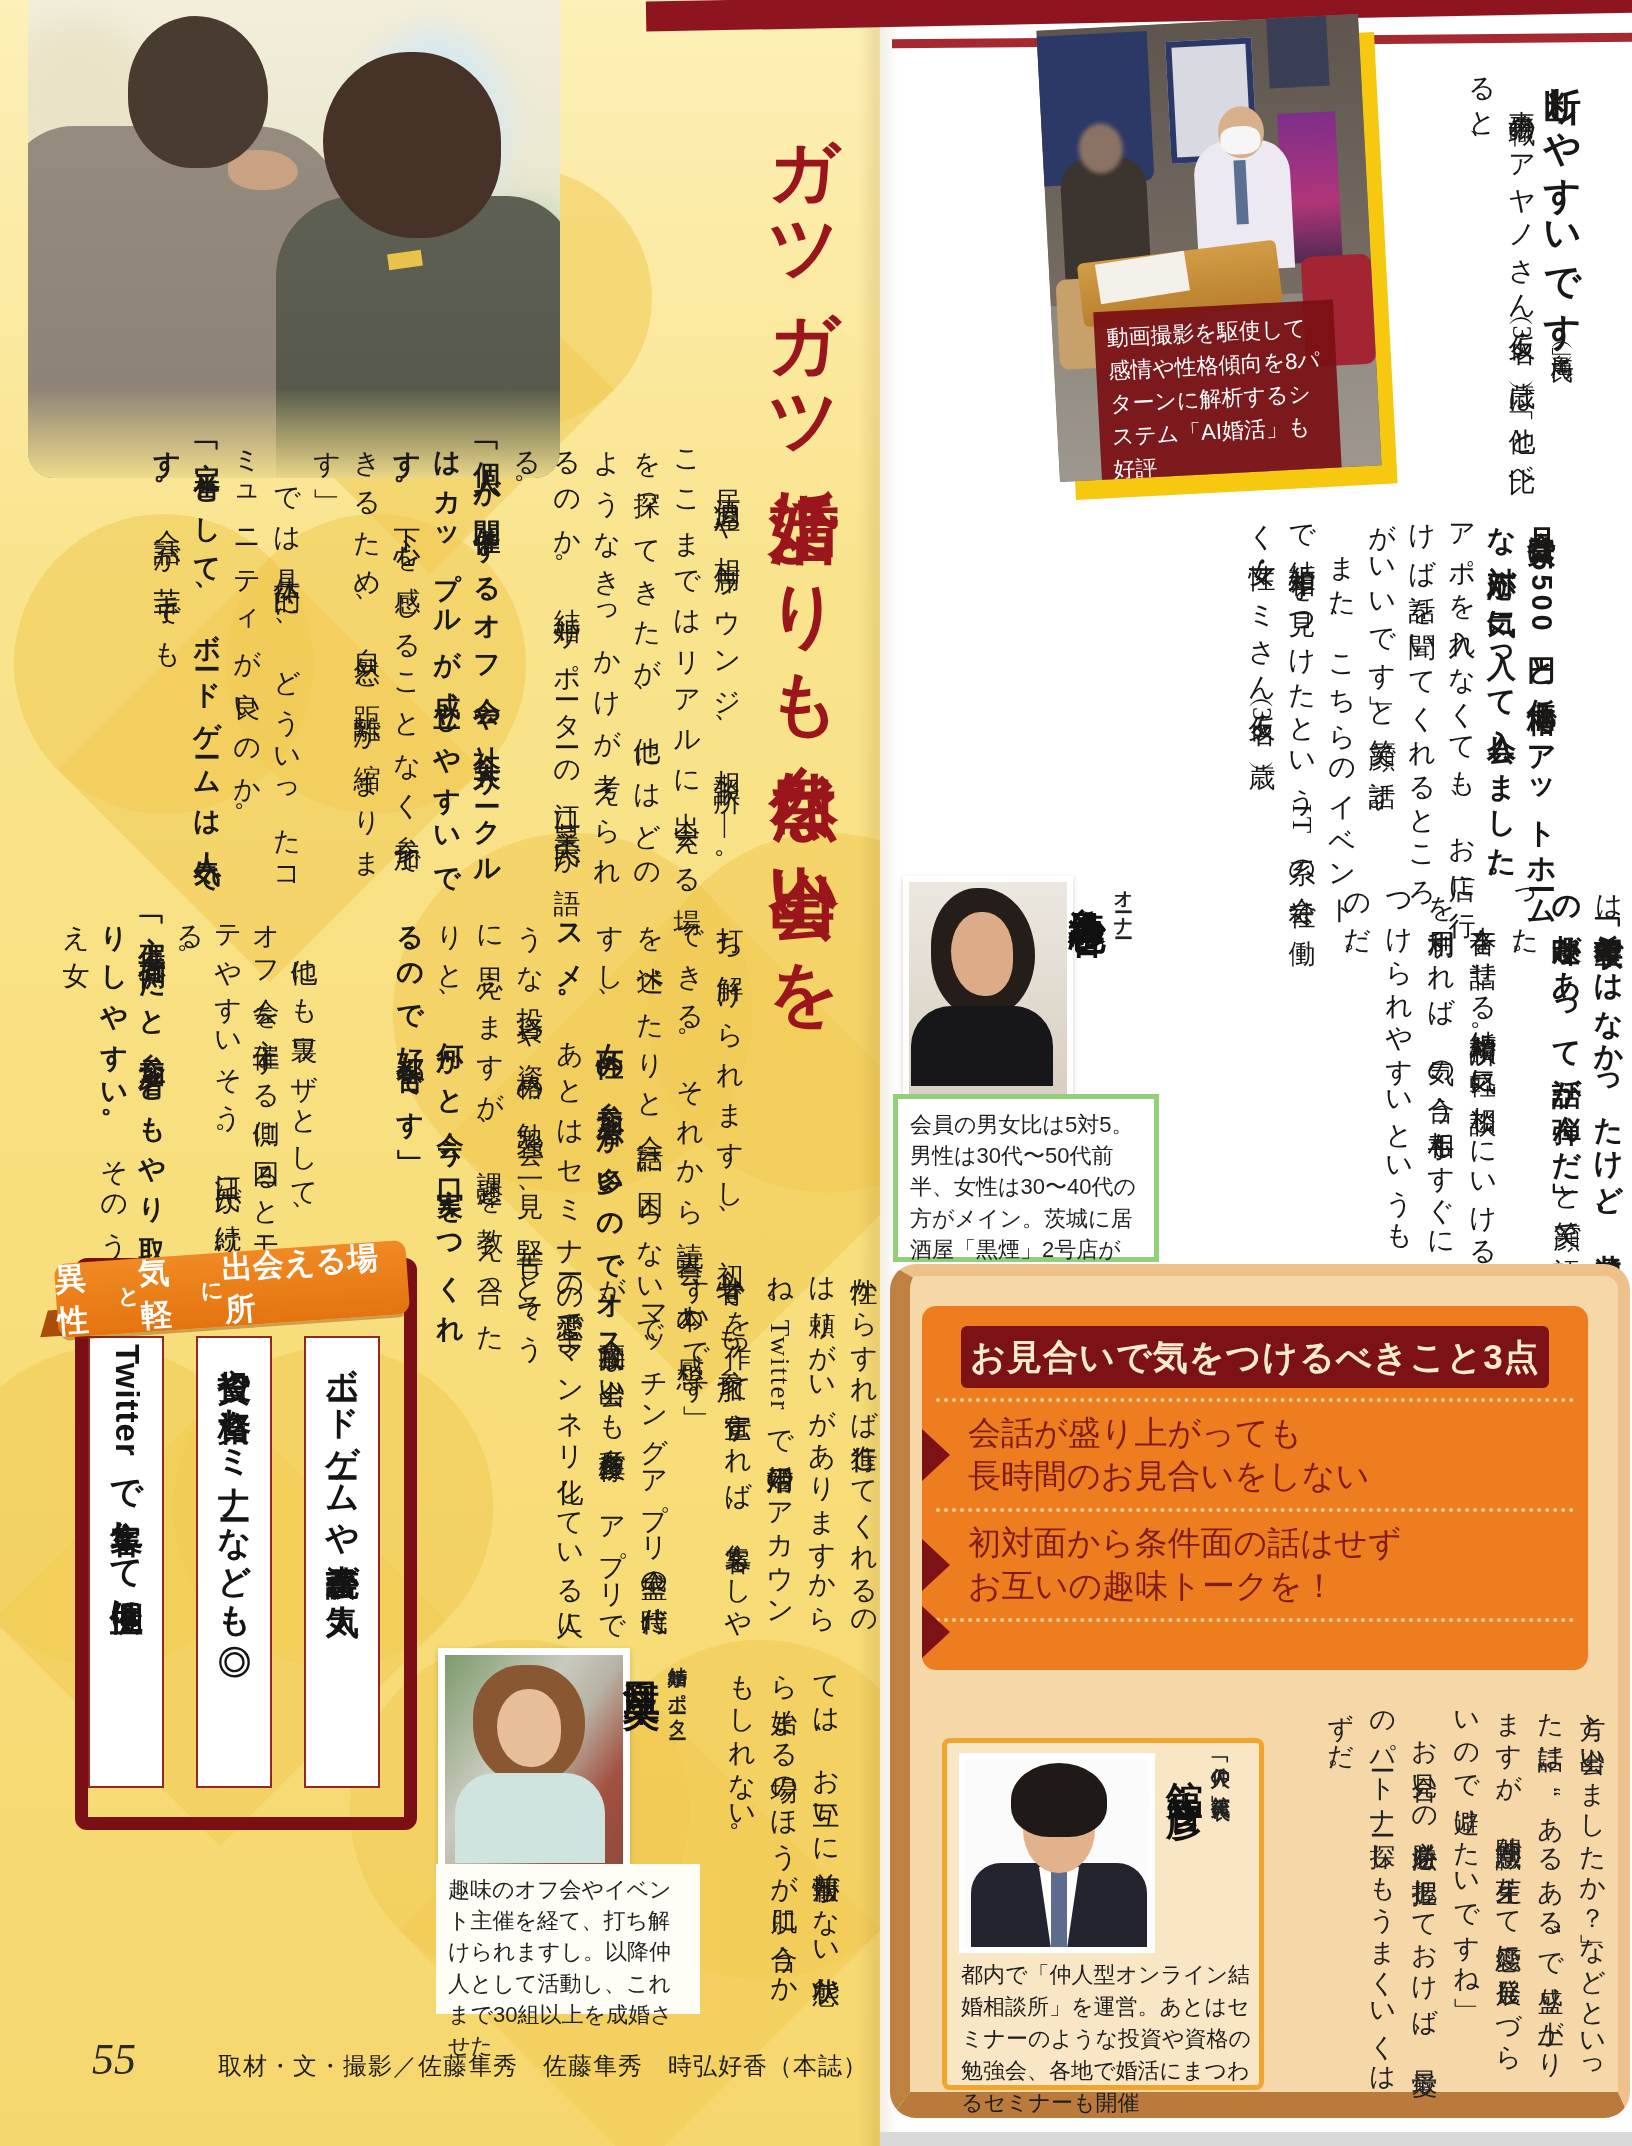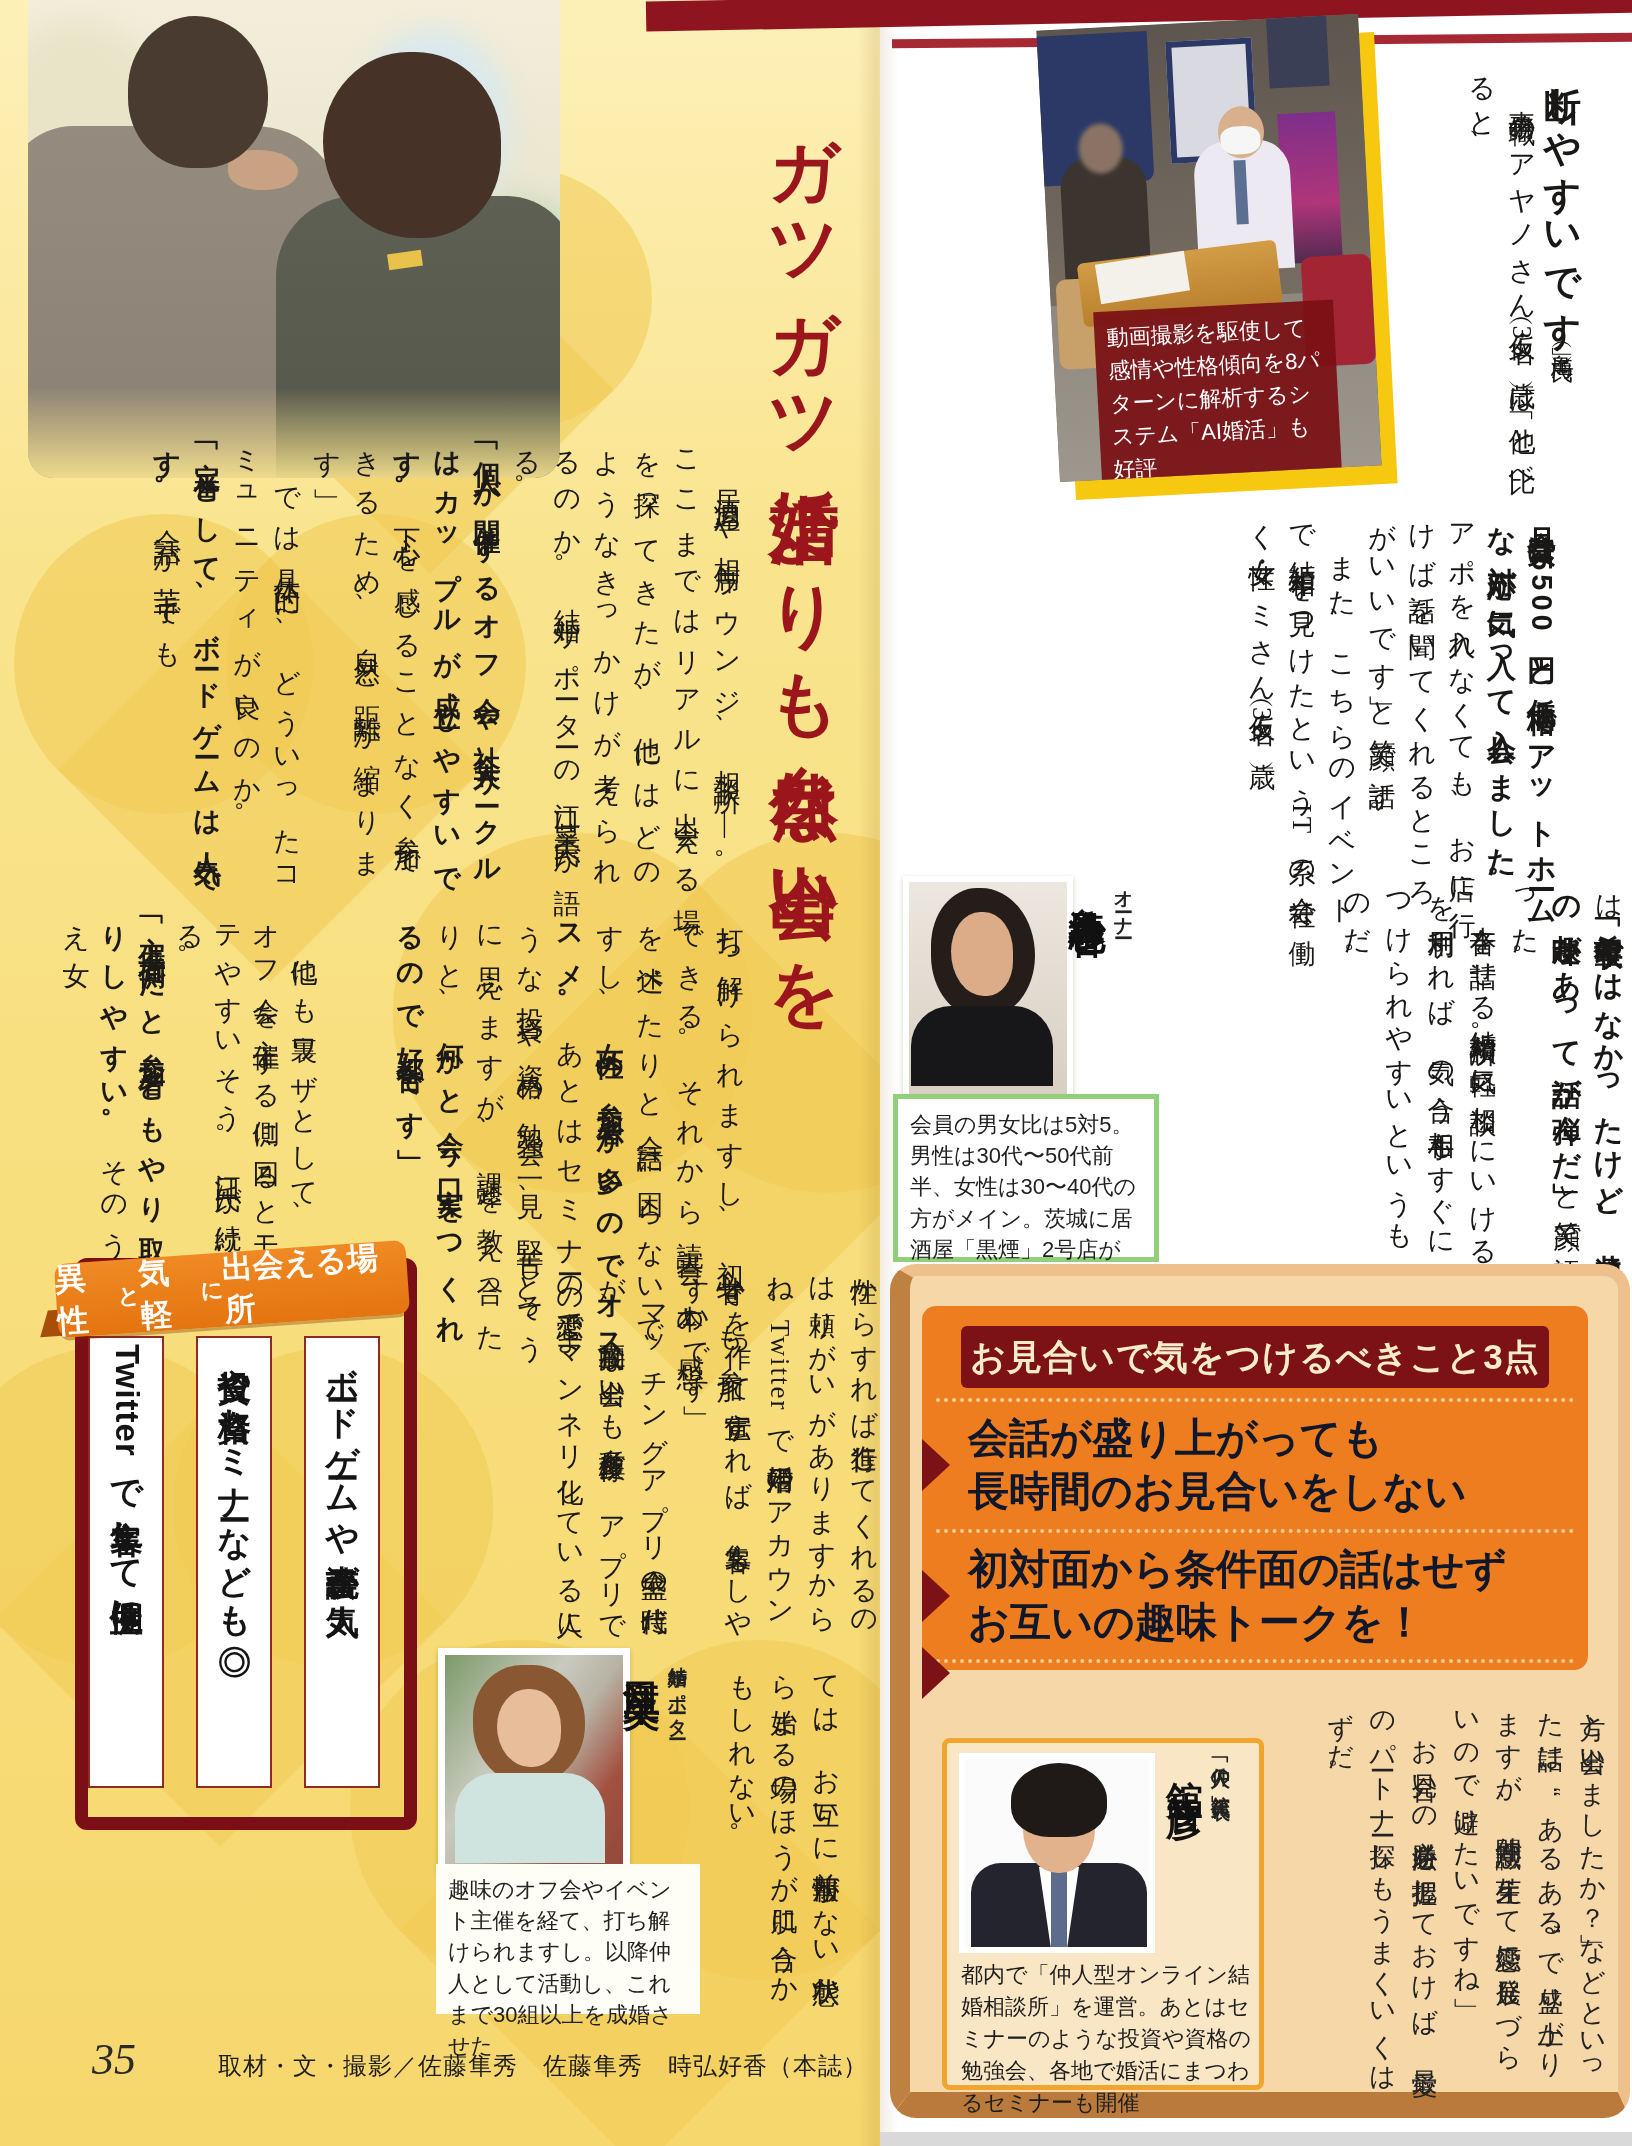--- a/index.html
+++ b/index.html
@@ -116,21 +116,21 @@
   .toriumi-name{left:1066px;top:878px;height:230px;}
   .toriumi-caption{left:893px;top:1094px;width:266px;height:168px;border:5px solid #92cf7a;}
   
   .tan-box{left:890px;top:1264px;width:740px;height:854px;box-sizing:border-box;background:#f6d7a8;
      border-radius:26px;border-top:12px solid #eec08b;border-right:12px solid #eec08b;
      border-left:20px solid #bf8142;border-bottom:26px solid #b97a3c;}
   .orange-box{left:922px;top:1306px;width:666px;height:364px;background:#ee7d20;border-radius:14px;}
   .check-title{margin:20px auto 10px auto;width:588px;height:62px;background:#7c1216;border-radius:6px;
      color:#f7ecc9;font-size:35px;font-weight:700;display:flex;align-items:center;justify-content:center;letter-spacing:1px;}
   .dots{height:0;border-top:4px dotted #f8cf92;margin:0 14px;}
-  .check-item{position:relative;padding:10px 8px 10px 46px;font-size:41px;font-weight:700;color:#0f172a;
+  .check-item{position:relative;padding:10px 8px 10px 46px;font-size:33px;font-weight:400;color:#7f1d1d;
      line-height:1.3;white-space:pre-line;}
   .tri{position:absolute;left:0;top:50%;margin-top:-26px;width:0;height:0;
      border-top:26px solid transparent;border-bottom:26px solid transparent;border-left:28px solid #7c1216;}
   .block-h{left:1262px;top:1694px;width:352px;height:386px;font-size:26px;line-height:42px;letter-spacing:2px;color:#222;}
   
   .tachi-box{left:942px;top:1738px;width:322px;height:352px;border:5px solid #f2a52e;border-radius:8px;
      background:#f9e6c4;box-sizing:border-box;}
   .tachi-photo{position:absolute;left:12px;top:10px;width:196px;height:200px;background:#fff;padding:6px;box-sizing:border-box;}
   .ta-img{width:100%;height:100%;position:relative;overflow:hidden;background:#fbfbfb;}
   .ta-hair{position:absolute;left:46px;top:4px;width:96px;height:74px;background:#1f1a17;border-radius:50% 50% 40% 40%;}
@@ -219,21 +219,21 @@
       <div class="eg-face"></div>
       <div class="eg-top"></div>
     </div>
   </div>
   <div class="abs v vname eguchi-name">
     <span class="role">結婚サポーター</span>
     <span class="nm"><span>江口菜美</span><span class="sfx">氏</span></span>
   </div>
   <div class="abs caption eguchi-caption">趣味のオフ会やイベント主催を経て、打ち解けられますし。以降仲人として活動し、これまで30組以上を成婚させた</div>
 
-  <div class="abs page-num">35</div>
+  <div class="abs page-num">55</div>
   <div class="abs credits">取材・文・撮影／佐藤隼秀　佐藤隼秀　時弘好香（本誌）</div>
 
   <div class="abs gutter"></div>
 
   <div class="abs bar1"></div>
   <div class="abs bar2"></div>
 
   <div class="abs iz-frame"></div>
   <div class="abs photo-izakaya">
     <div class="iz-wall"></div>

